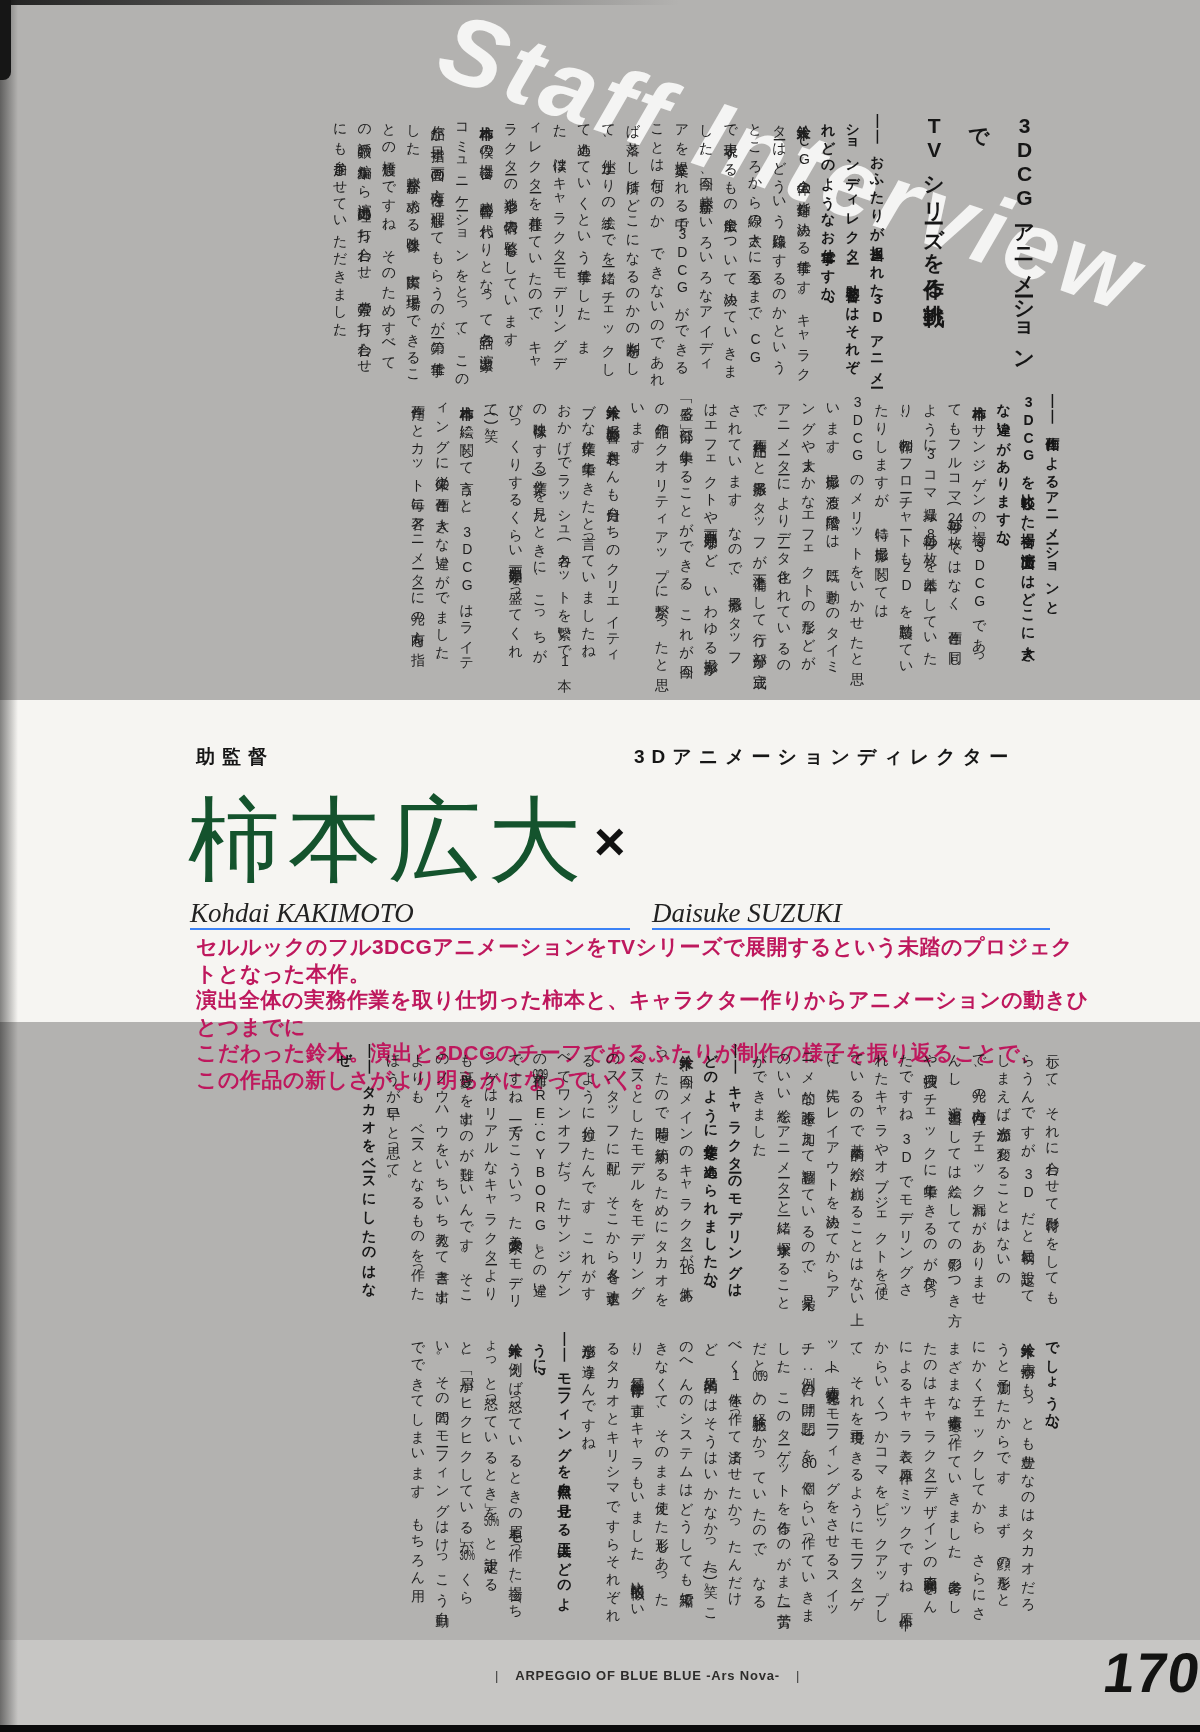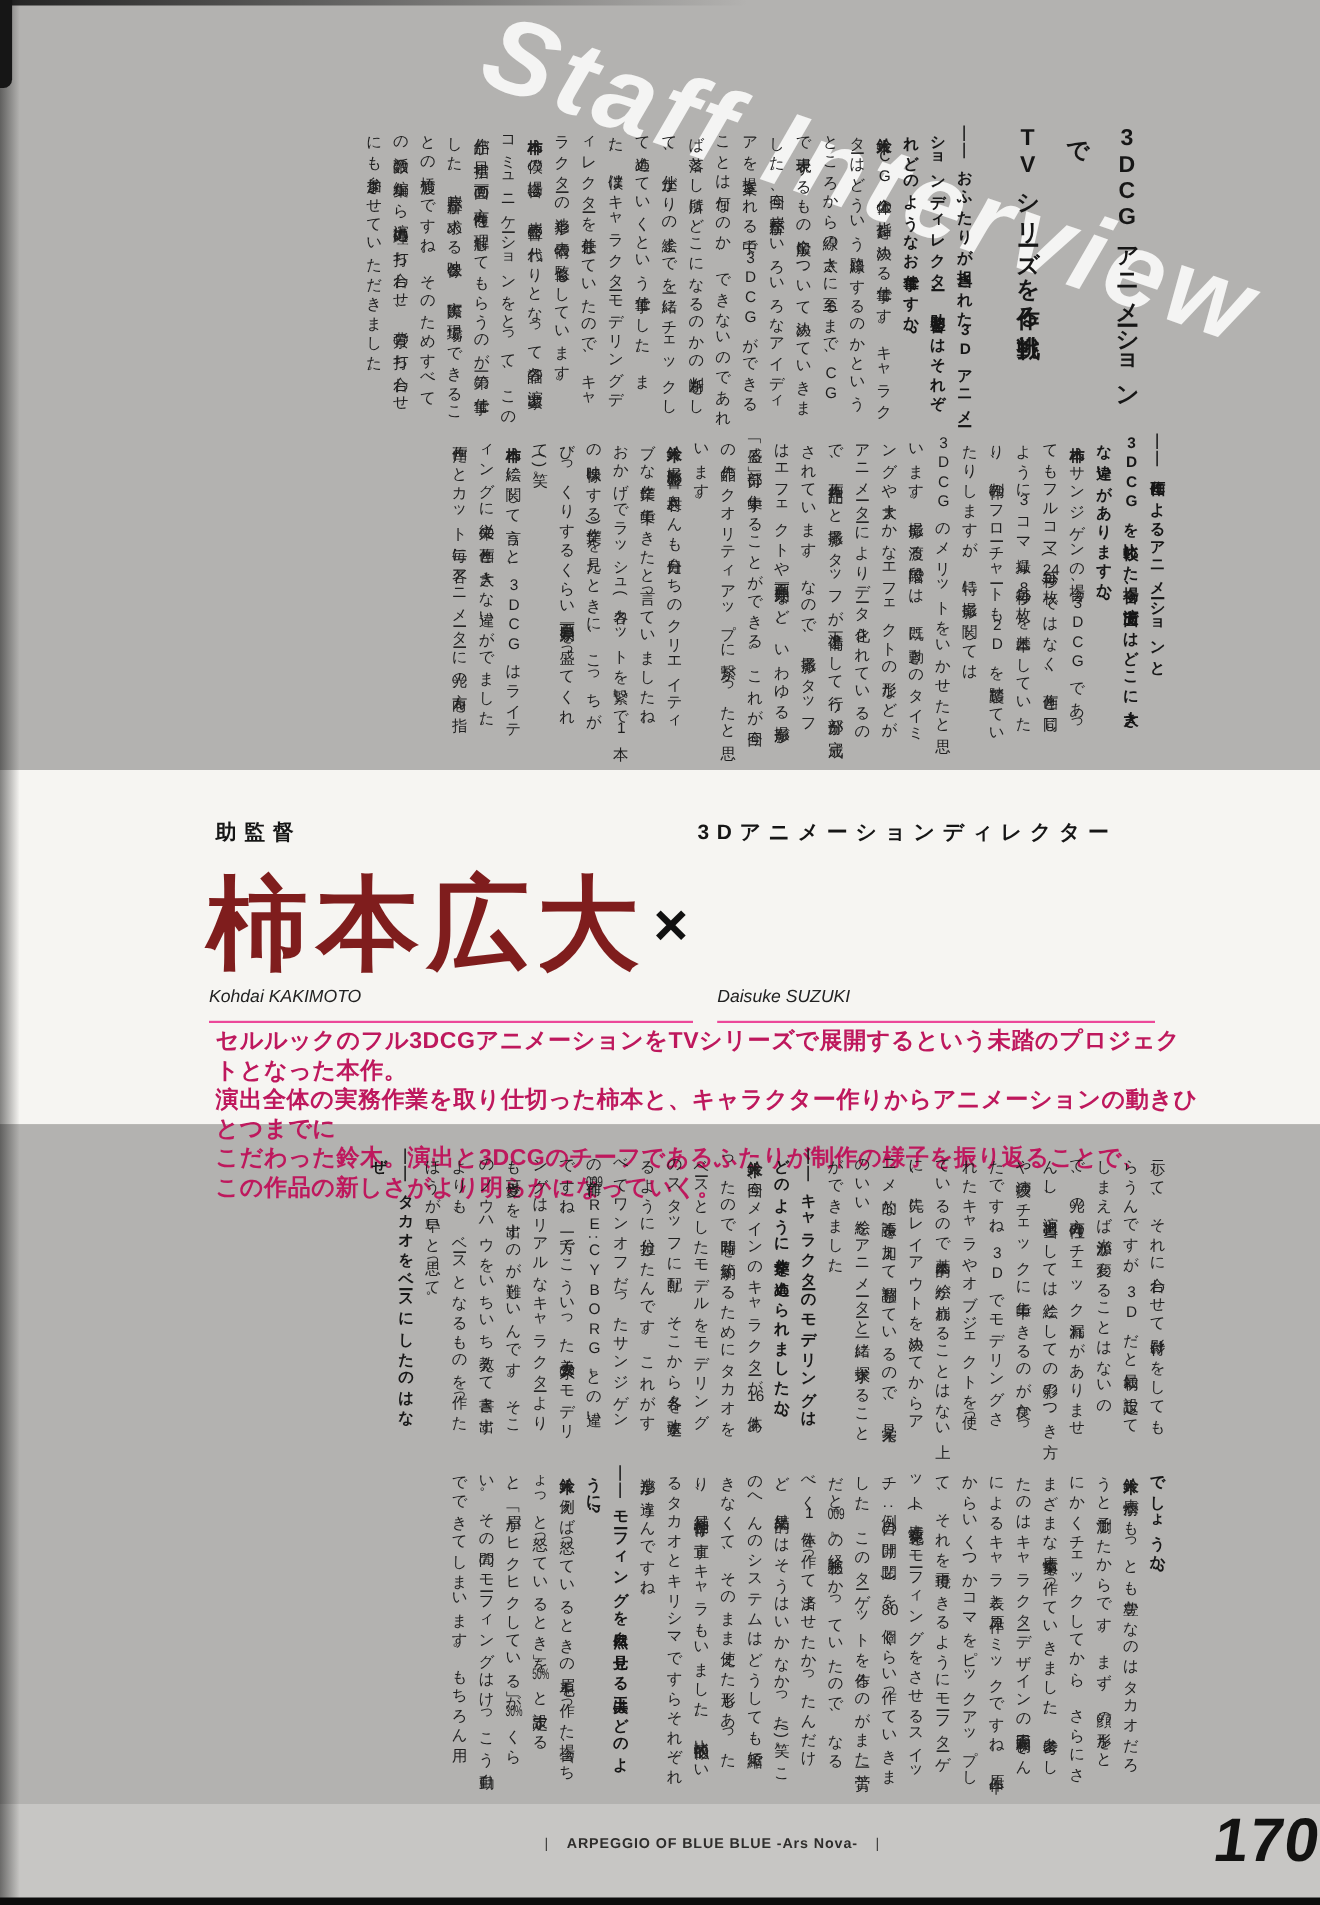--- a/index.html
+++ b/index.html
@@ -39,24 +39,24 @@
   .spk{font-weight:700;}
   .tcy{text-combine-upright:all;}
   .lat{text-orientation:upright;}
 
   
   .mid{position:absolute;left:0;top:700px;width:1092px;height:322px;z-index:10;color:#161616;}
   .role{position:absolute;top:44px;font-size:19px;font-weight:700;letter-spacing:7px;}
   .role-left{left:196px;}
   .role-right{left:634px;text-align:right;}
   .names{position:absolute;left:188px;top:94px;display:flex;align-items:center;}
-  .big-name{font-size:93px;line-height:1;font-weight:700;letter-spacing:7px;color:#7f1d1d;}
+  .big-name{font-size:93px;line-height:1;font-weight:400;letter-spacing:7px;color:#14532d;}
   .cross{font-size:54px;font-weight:700;margin:0 12px 0 6px;color:#111;}
-  .sig{position:absolute;top:198px;height:30px;border-bottom:2px solid #ec4899;
-    font-family:Liberation Sans, sans-serif;font-style:italic;font-size:16px;color:#222;}
+  .sig{position:absolute;top:198px;height:30px;border-bottom:2px solid #3b82f6;
+    font-family:Liberation Serif, serif;font-style:italic;font-size:27px;color:#222;}
   .sig-left{left:190px;width:440px;}
   .sig-right{left:652px;width:398px;}
   .intro{position:absolute;left:196px;top:234px;font-size:21px;line-height:26.5px;
     letter-spacing:.5px;font-weight:600;white-space:pre-line;color:#be185d;}
 
   
   .book-line{position:absolute;left:495px;top:1668px;display:flex;align-items:center;gap:16px;
     font-size:13px;font-weight:700;letter-spacing:.8px;color:#2e2d2b;z-index:10;}
   .book-line .bar{font-weight:400;color:#3a3a38;}
   .page-num{position:absolute;left:1104px;top:1640px;font-size:56px;font-weight:900;

